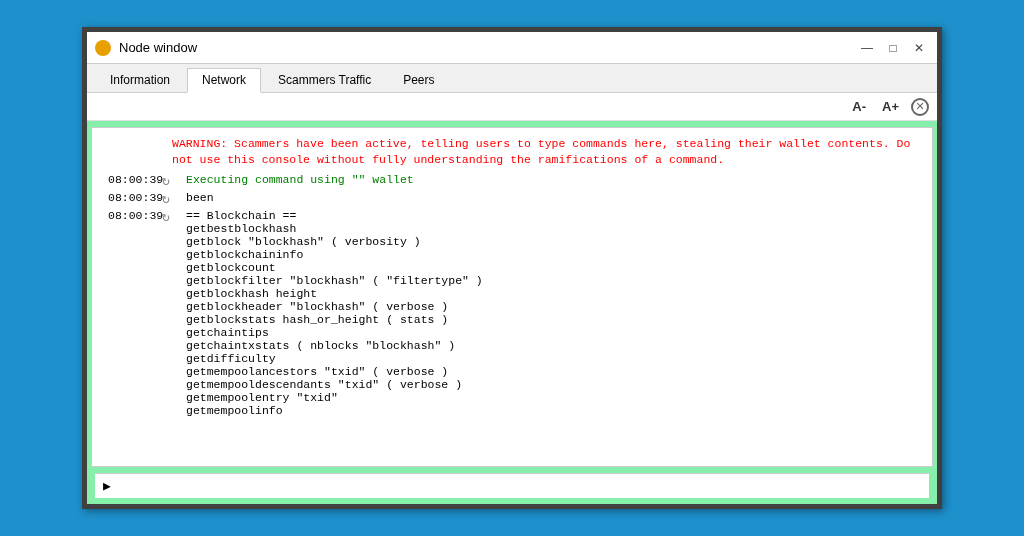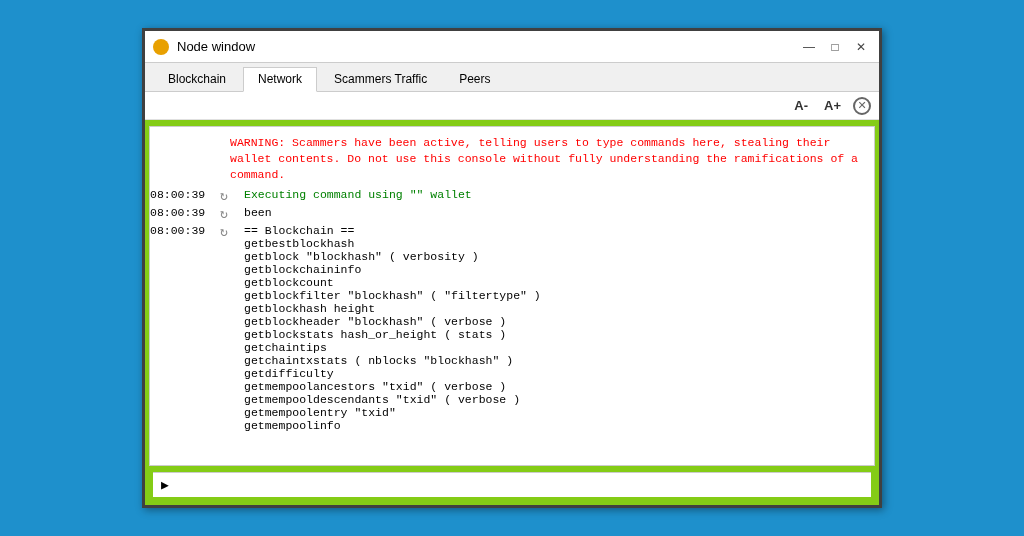--- a/index.html
+++ b/index.html
@@ -8,23 +8,23 @@
       background-color: #1e90cc;
       width: 1024px;
       height: 536px;
       display: flex;
       align-items: center;
       justify-content: center;
       font-family: 'Segoe UI', Tahoma, Geneva, Verdana, sans-serif;
     }
 
     .window {
-      background: #84cc16;
-      border: 3px solid #404040;
-      width: 740px;
+      background: #86efac;
+      border: 5px solid #404040;
+      width: 860px;
       min-height: 480px;
       box-shadow: 2px 2px 8px rgba(0,0,0,0.4);
     }
 
     .title-bar {
       background: #ffffff;
       border-bottom: 1px solid #ccc;
       display: flex;
       align-items: center;
       padding: 6px 8px;
@@ -161,21 +161,21 @@
     .log-line {
       display: flex;
       align-items: flex-start;
       padding: 1px 0;
     }
 
     .log-time {
       width: 70px;
       flex-shrink: 0;
       color: #000;
-      padding-left: 0;
+      padding-left: 16px;
       font-size: 11.5px;
     }
 
     .log-icon {
       width: 20px;
       flex-shrink: 0;
       color: #888;
       font-size: 13px;
       display: flex;
       align-items: center;
@@ -236,21 +236,21 @@
     <div class="title-bar-icon"></div>
     <span class="title-bar-title">Node window</span>
     <div class="title-bar-buttons">
       <button class="title-bar-btn">—</button>
       <button class="title-bar-btn">□</button>
       <button class="title-bar-btn">✕</button>
     </div>
   </div>
 
   <div class="tabs">
-    <div class="tab">Blockchain</div>
+    <div class="tab">Information</div>
     <div class="tab active">Network</div>
     <div class="tab">Scammers Traffic</div>
     <div class="tab">Peers</div>
   </div>
 
   <div class="toolbar">
     <button class="font-btn">A-</button>
     <button class="font-btn">A+</button>
     <div class="close-circle">✕</div>
   </div>

